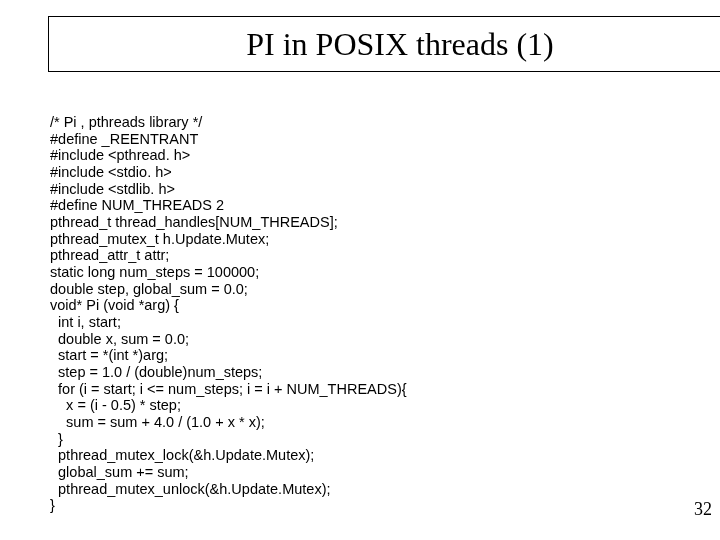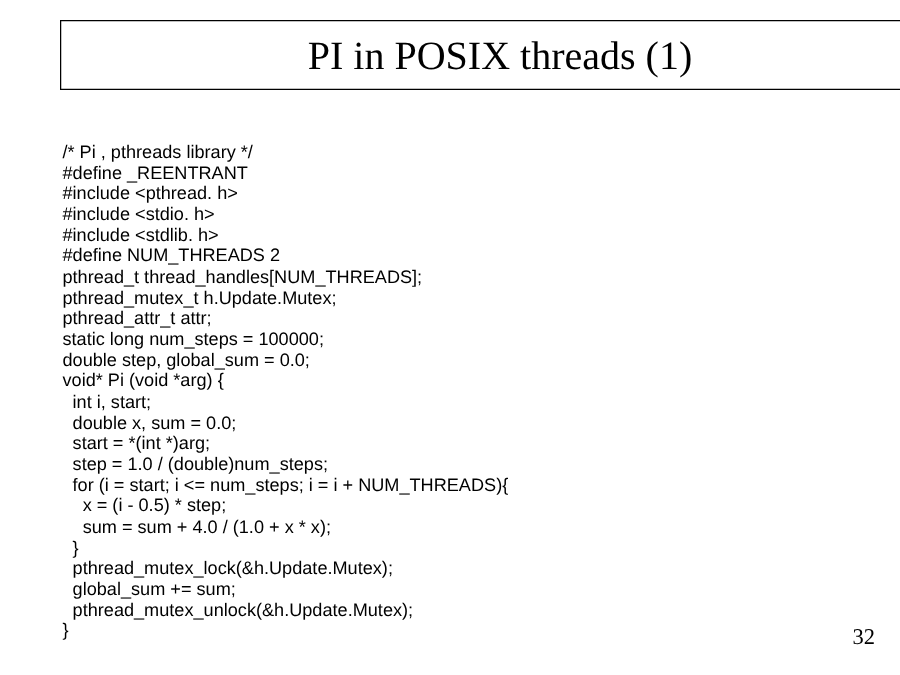--- a/index.html
+++ b/index.html
@@ -40,21 +40,21 @@
     top: 114px;
     width: 620px;
     font-family: Liberation Sans, sans-serif;
     font-size: 14.5px;
     line-height: 1.15;
     color: #000;
     white-space: pre;
   }
   .page-num {
     position: absolute;
-    right: 20px;
+    right: 8px;
     bottom: 20px;
     font-size: 18px;
     color: #000;
   }
 </style>
 </head>
 <body>
 
 <div class="slide">
 

